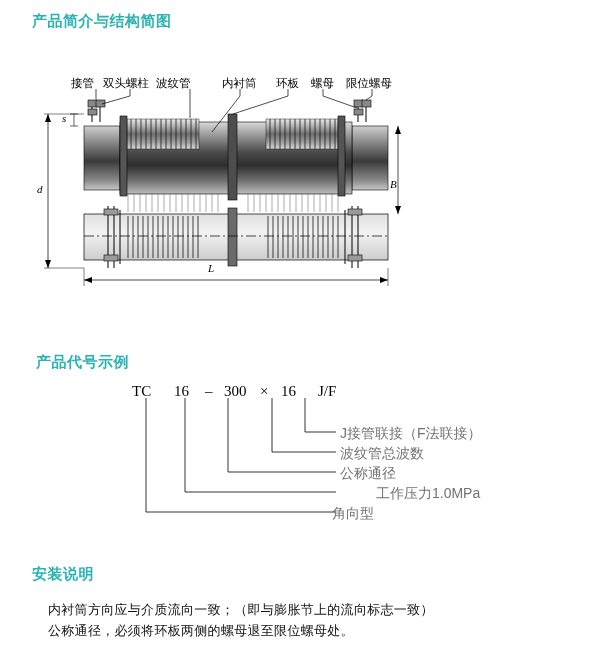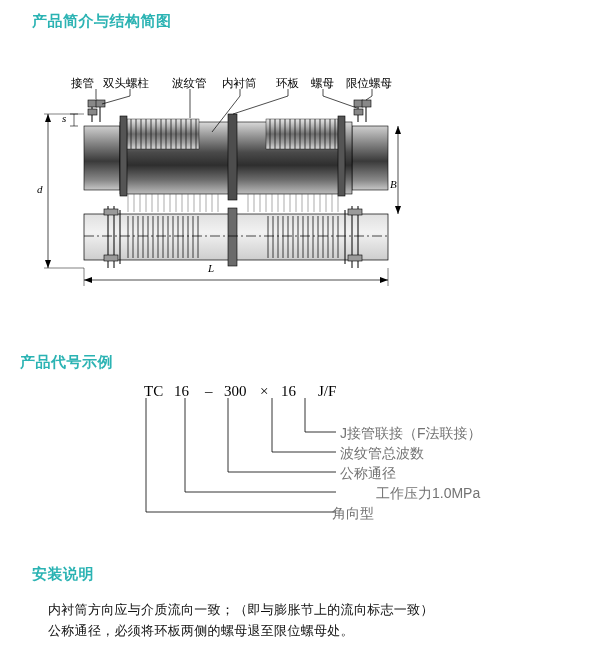--- a/index.html
+++ b/index.html
@@ -28,21 +28,21 @@
   #sec1-title { left: 32px; top: 12px; }
 
   .diagram {
     position: absolute;
     left: 0; top: 0;
     width: 600px; height: 652px;
     pointer-events: none;
   }
 
   
-  #sec2-title { left: 20px; top: 353px; }
+  #sec2-title { left: 36px; top: 353px; }
 
   .code-row {
     position: absolute;
     top: 383px;
     left: 120px;
     width: 340px;
     height: 22px;
   }
   .code-tok {
     position: absolute;
@@ -335,35 +335,35 @@
     <line x1="185" y1="398" x2="185" y2="492"></line>
       <line x1="185" y1="492" x2="336" y2="492"></line>
 
     <line x1="146" y1="398" x2="146" y2="512"></line>
       <line x1="146" y1="512" x2="336" y2="512"></line>
   </g>
 </svg>
 
 <div class="dlabel" style="left:71px; top:76px;">接管</div>
 <div class="dlabel" style="left:103px; top:76px;">双头螺柱</div>
-<div class="dlabel" style="left:172px; top:76px;">波纹管</div>
+<div class="dlabel" style="left:156px; top:76px;">波纹管</div>
 <div class="dlabel" style="left:222px; top:76px;">内衬筒</div>
 <div class="dlabel" style="left:276px; top:76px;">环板</div>
 <div class="dlabel" style="left:311px; top:76px;">螺母</div>
 <div class="dlabel" style="left:346px; top:76px;text-align:center;">限位螺母</div>
 
 <div class="dim" style="left:62px; top:112px;">s</div>
 <div class="dim" style="left:37px; top:183px;">d</div>
 <div class="dim" style="left:390px; top:178px;">B</div>
 <div class="dim" style="left:208px; top:262px;">L</div>
 
 <div class="section-title" id="sec2-title">产品代号示例</div>
 
 <div class="code-row">
-  <span class="code-tok" style="left:24px;">TC</span>
+  <span class="code-tok" style="left:12px;">TC</span>
   <span class="code-tok" style="left:54px;">16</span>
   <span class="code-tok" style="left:85px;">–</span>
   <span class="code-tok" style="left:104px;">300</span>
   <span class="code-tok" style="left:140px;">×</span>
   <span class="code-tok" style="left:161px;">16</span>
   <span class="code-tok" style="left:198px;">J/F</span>
 </div>
 
 <div class="legend-item" style="left:340px; top:425px;">J接管联接（F法联接）</div>
 <div class="legend-item" style="left:340px; top:445px;">波纹管总波数</div>

